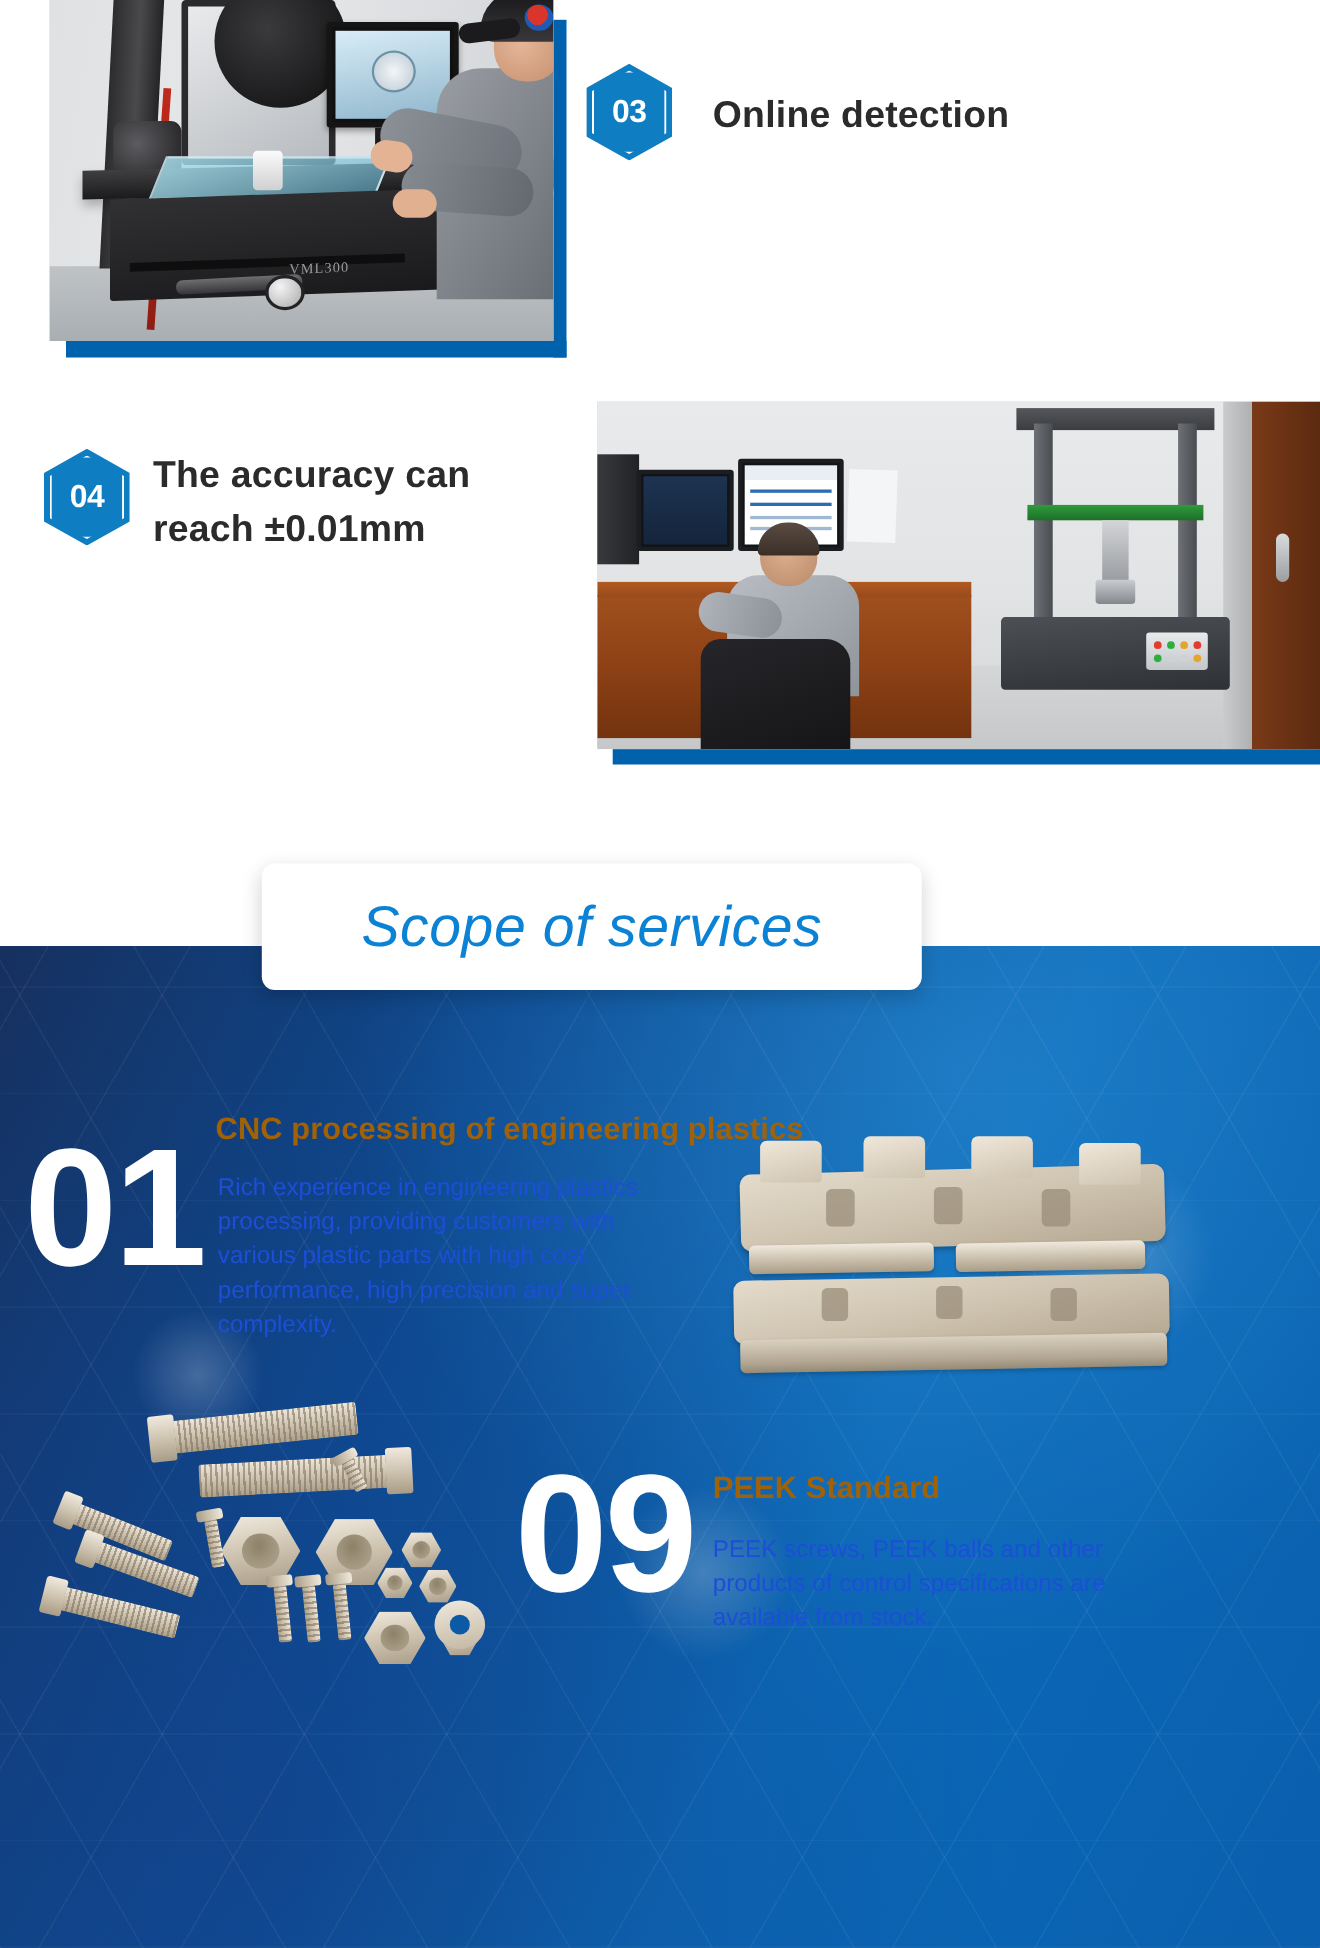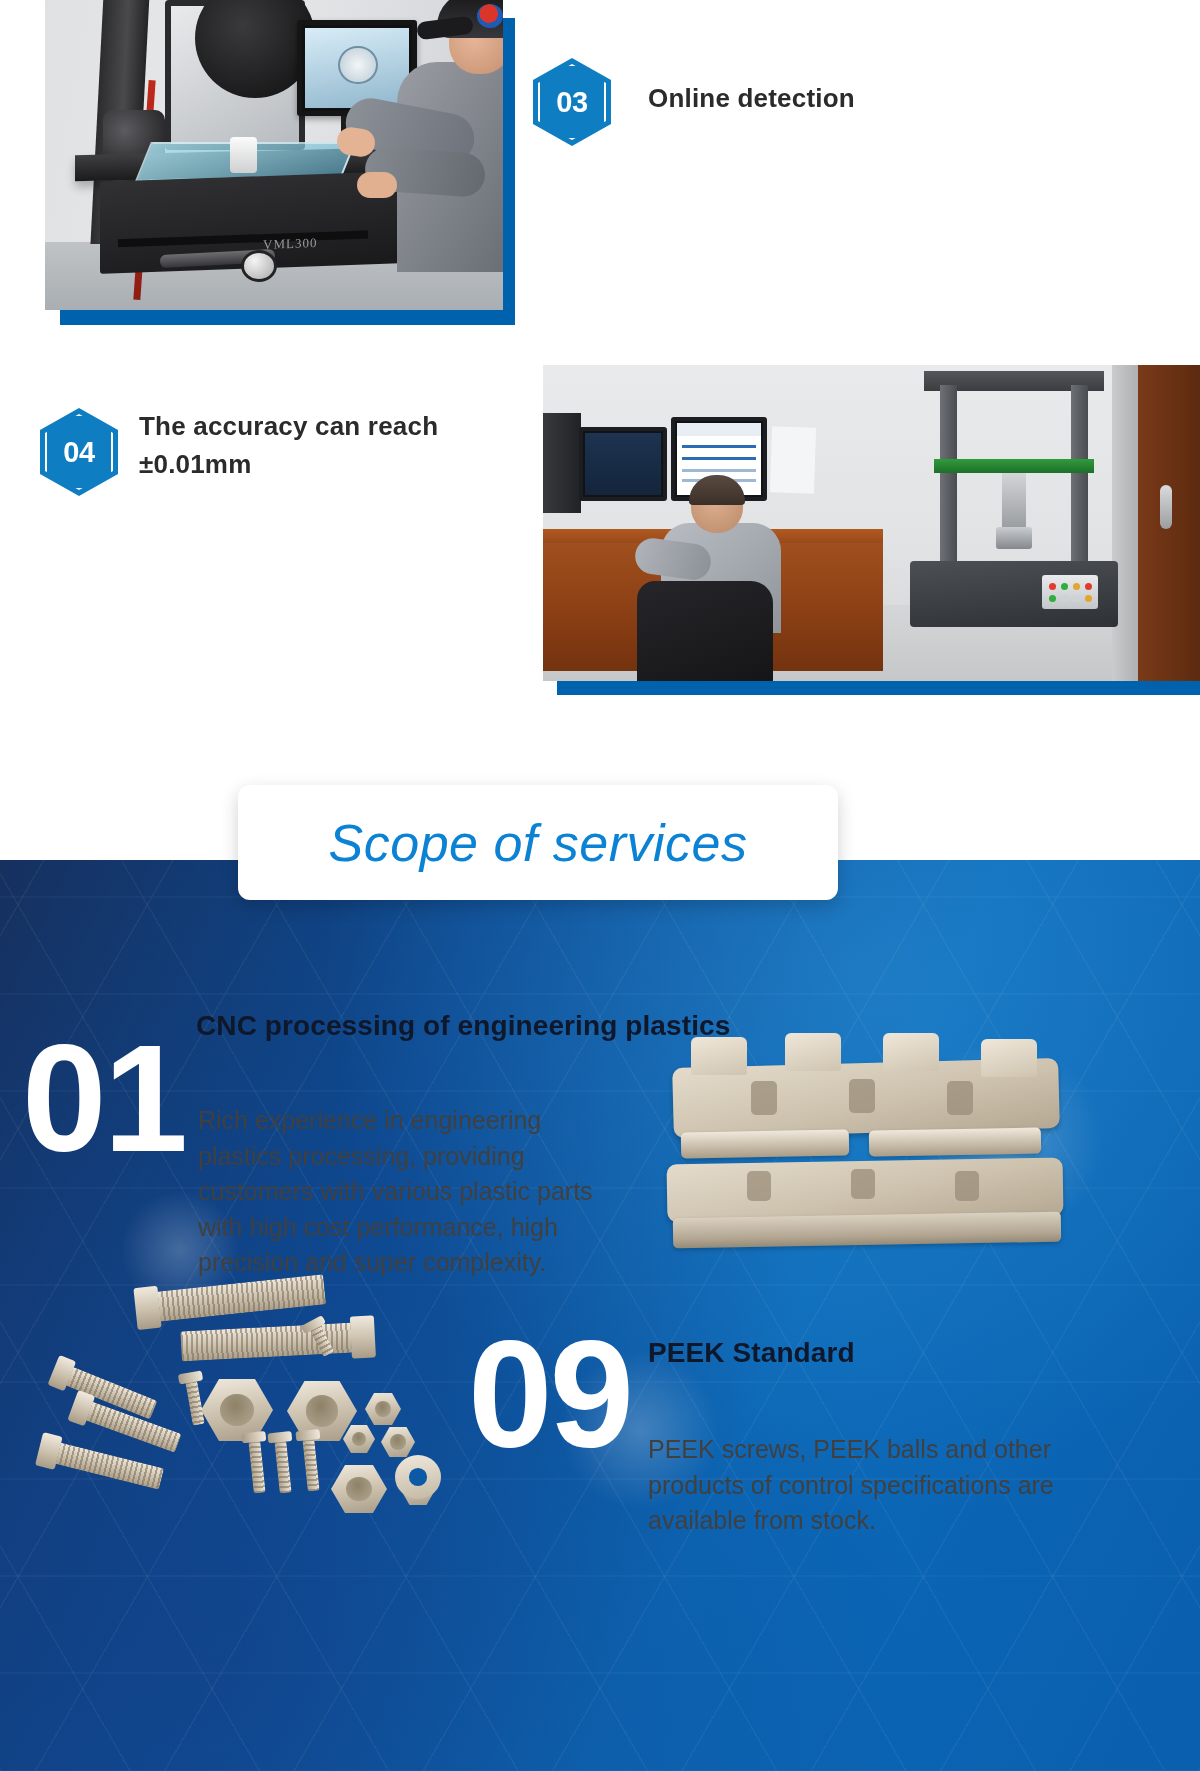--- a/index.html
+++ b/index.html
@@ -200,21 +200,21 @@
     clip-path:polygon(50% 0,100% 25%,100% 75%,50% 100%,0 75%,0 25%);
     box-shadow:inset 0 0 0 2px #fff;
   }
   .hexbadge .num{
     position:relative; z-index:3; color:#ffffff;
     font-size:29px; font-weight:bold; letter-spacing:-0.5px;
     font-family:"Liberation Sans", sans-serif;
   }
 
   .block-title{
-    position:absolute; color:#2b2b2b; font-size:26px; font-weight:bold;
+    position:absolute; color:#2b2b2b; font-size:34px; font-weight:bold;
     line-height:1.45; letter-spacing:.2px;
   }
   .block-body{
     position:absolute; color:#6e6e6e; font-size:21px; line-height:1.85;
   }
 
   
   .blue-section{
     position:absolute; left:0; top:860px; width:1200px; height:911px;
     background:
@@ -242,25 +242,25 @@
   .title-card .tc-text{
     font-size:52px; font-style:italic; color:#0b82d4; font-weight:normal;
     letter-spacing:.5px;
   }
 
   .bignum{
     position:absolute; color:#ffffff; font-size:152px; font-weight:bold;
     line-height:1; letter-spacing:-3px; font-family:"Liberation Sans", sans-serif;
   }
   .svc-title{
-    position:absolute; color:#0f172a; font-size:28px; font-weight:bold;
+    position:absolute; color:#a16207; font-size:28px; font-weight:bold;
     line-height:1.3; letter-spacing:.1px;
   }
   .svc-body{
-    position:absolute; color:#404040; font-size:25px; line-height:1.42;margin-top:40px;
+    position:absolute; color:#1d4ed8; font-size:22px; line-height:1.42;
   }
 
   
   .peek-chain{ position:absolute; left:655px; top:1035px; width:420px; height:230px; }
   .pc-plate{
     position:absolute; background:linear-gradient(170deg,#e4dbcb,#cdc2ae 55%,#b5a893);
     border-radius:10px; box-shadow:0 3px 5px rgba(0,0,0,.25);
   }
   .pc-tooth{
     position:absolute; background:linear-gradient(165deg,#efe7da,#cfc4b0);

